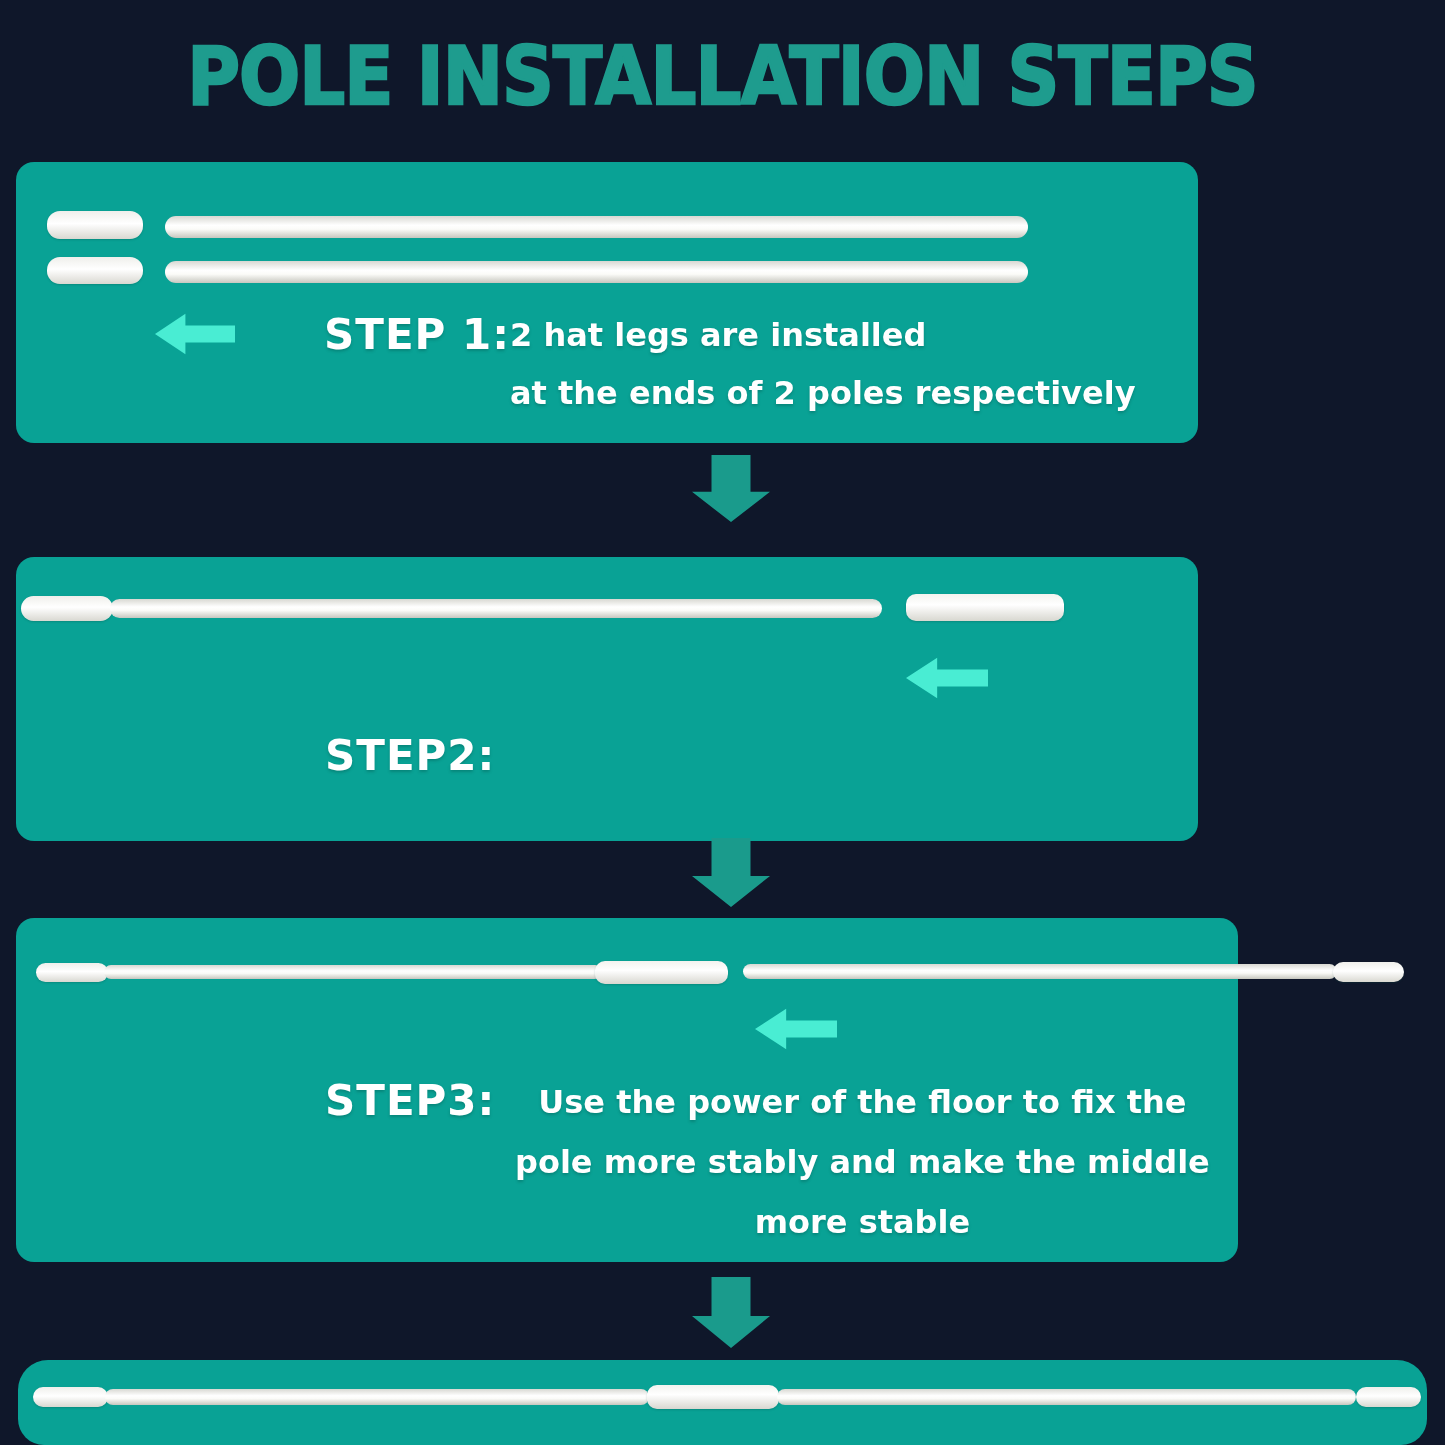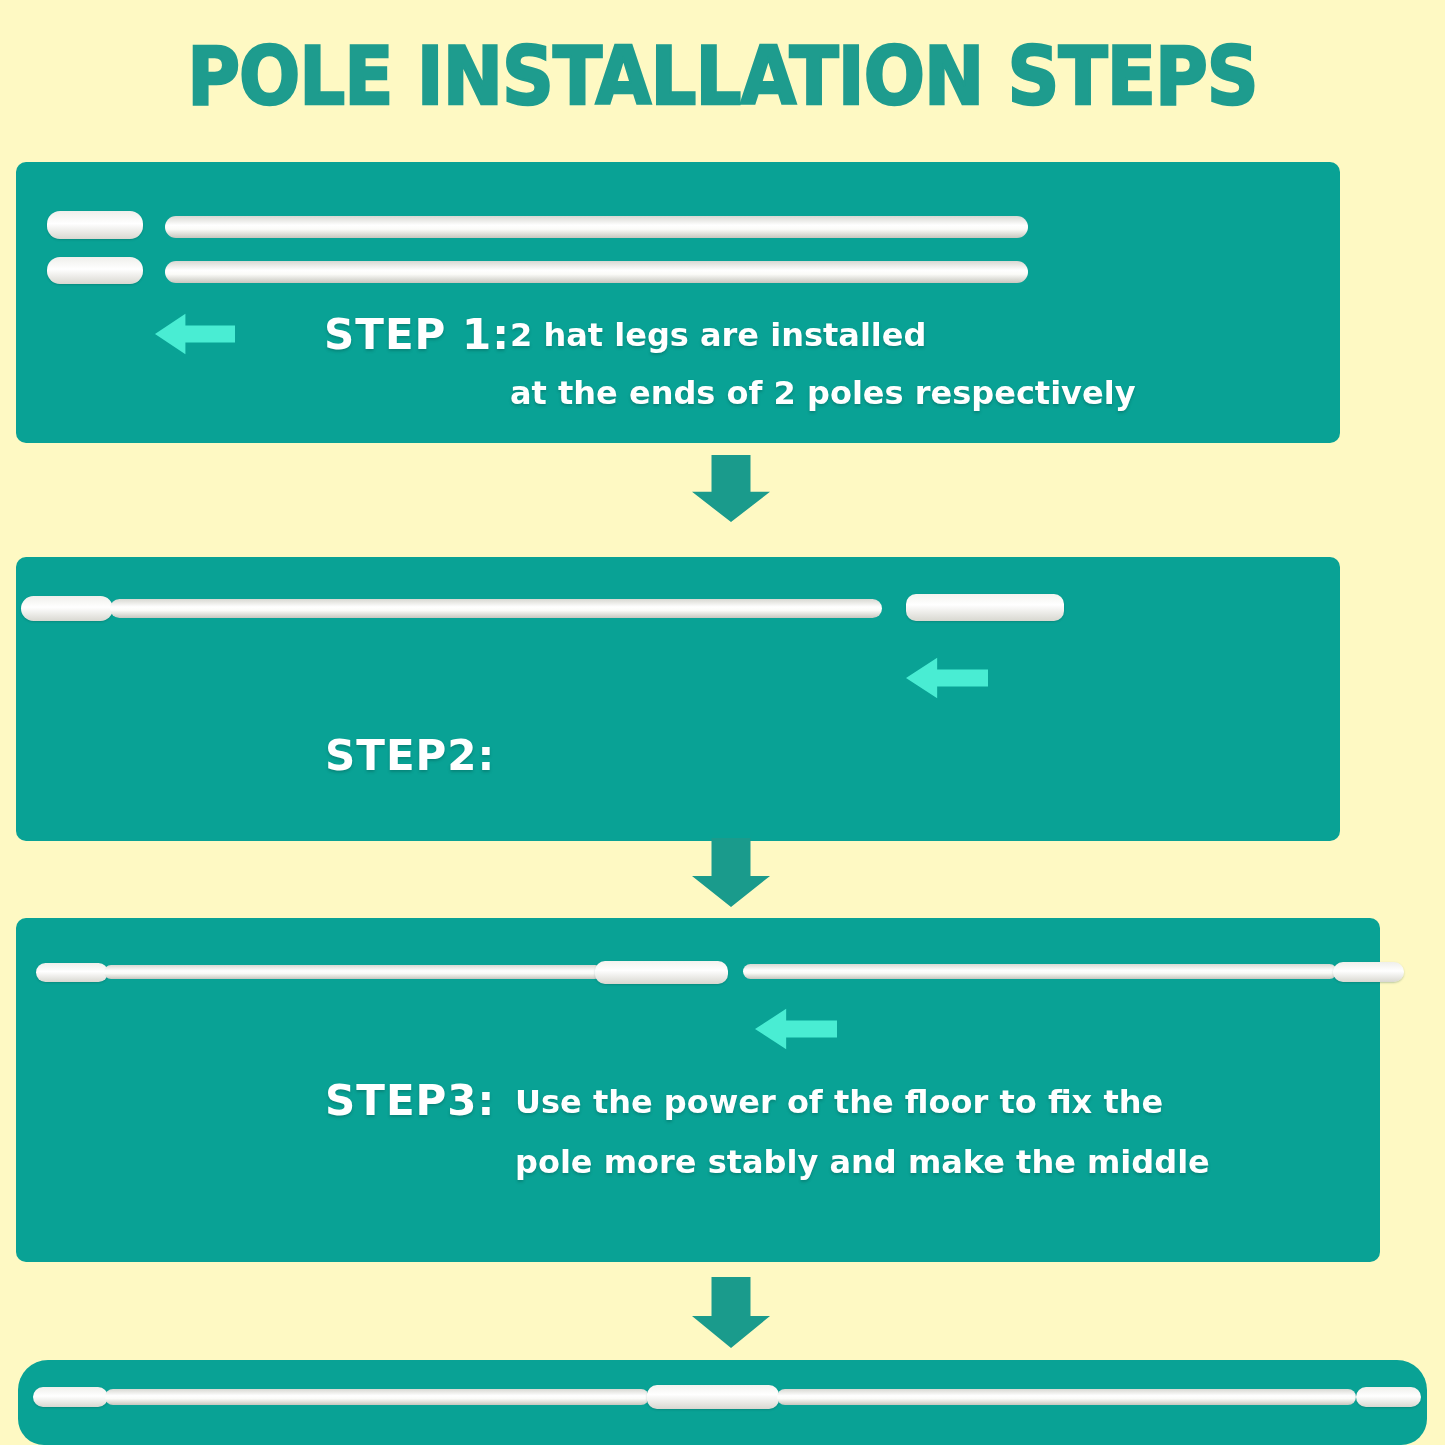--- a/index.html
+++ b/index.html
@@ -1,38 +1,38 @@
 <!DOCTYPE html>
 <html><head>
 <meta charset="utf-8">
 <style>
   html,body{margin:0;padding:0;background:#ffffff;}
   .canvas{
     position:relative;
     width:1445px;height:1445px;
-    background:#fef9c3;
+    background:#0f172a;
     overflow:hidden;
     font-family:"DejaVu Sans", sans-serif;
   }
   
   .title{
     position:absolute;left:0;right:0;top:30px;
     margin:0;text-align:center;
     font-size:80px;font-weight:bold;
     color:#1e9c8e;
     letter-spacing:-1px;
     -webkit-text-stroke:2.5px #1e9c8e;
     transform:scaleX(0.9);
     transform-origin:center;
     white-space:nowrap;
   }
   
   .panel{
-    position:absolute;left:16px;width:1324px;
-    background:#09a295;border-radius:10px;
+    position:absolute;left:16px;width:1182px;
+    background:#09a295;border-radius:18px;
   }
   .panel1{top:162px;height:281px;}
   .panel2{top:557px;height:284px;}
   .panel3{top:918px;height:344px;padding-left:40px;}
   .panel4{left:18px;top:1360px;width:1409px;height:85px;border-radius:30px 30px 26px 26px;}
   
   .pole{
     position:absolute;
     background:linear-gradient(to bottom,#d8d8d2 0%,#ffffff 42%,#fbfbf8 60%,#c7c7bf 100%);
     border-radius:12px;
@@ -100,21 +100,21 @@
     color:#ffffff;font-weight:bold;
     font-size:32px;line-height:58px;
     text-shadow:0 2px 3px rgba(0,60,55,0.28);
     white-space:nowrap;
   }
   .sl1{left:308px;top:148px;}
   .stl1{left:494px;top:144px;}
   .sl2{left:309px;top:174px;}
   .stl2{left:537px;top:176px;font-size:37px;}
   .sl3{left:309px;top:158px;}
-  .stl3{left:499px;top:154px;line-height:60px;}
+  .stl3{left:499px;top:154px;line-height:60px;text-align:center;}
 </style>
 </head>
 <body>
 
 <div class="canvas">
 
   <h1 class="title">POLE INSTALLATION STEPS</h1>
 
   <section class="panel panel1">
     <div class="cap hl1"></div>
@@ -145,20 +145,21 @@
     <div class="cap cap3l"></div>
     <div class="pole p4"></div>
     <div class="connector conn3"></div>
     <div class="pole p5"></div>
     <div class="cap cap3r"></div>
     <div class="arrow-left a3"></div>
     <div class="step-label sl3">STEP3:</div>
     <div class="step-lines stl3">
       <div>Use the power of the floor to fix the</div>
       <div>pole more stably and make the middle</div>
+      <div>more stable</div>
     </div>
   </section>
 
   <div class="down-arrow da3"></div>
 
   <section class="panel panel4">
     <div class="cap cap4l"></div>
     <div class="pole p6"></div>
     <div class="connector conn4"></div>
     <div class="pole p7"></div>

